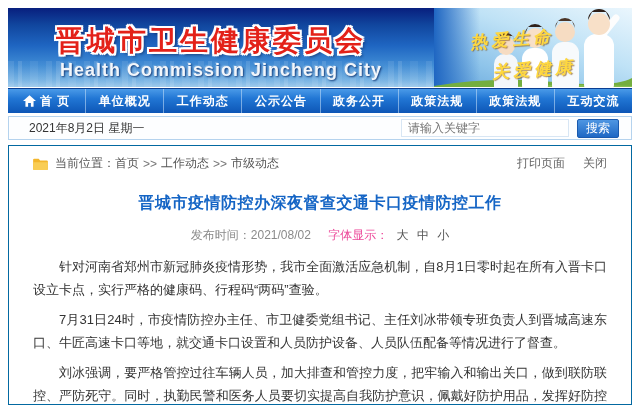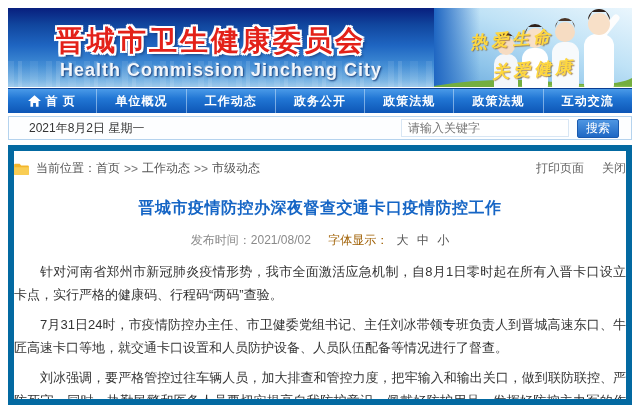--- a/index.html
+++ b/index.html
@@ -90,41 +90,41 @@
     margin-left: 8px; width: 42px; height: 19px;
     background: linear-gradient(180deg, #4e96e2 0%, #1f68c4 100%);
     border: 1px solid #1a5aae; border-radius: 2px;
     color: #fff; font-size: 12px; line-height: 17px; text-align: center; cursor: pointer;
     font-family: "Liberation Sans", sans-serif;
   }
 
   
   .content {
     margin-top: 5px; height: 260px;
-    border: 6px solid #0369a1; background: #ffffff;
-    overflow: hidden; padding: 0 0;
+    border: 1px solid #0369a1; background: #ffffff;
+    overflow: hidden; padding: 0 24px;
   }
   .breadcrumb {
     display: flex; align-items: center;
     padding-top: 9px; font-size: 12px; color: #555;
   }
   .folder-icon { width: 15px; height: 12px; margin-right: 7px; }
   .crumb { color: #555; cursor: pointer; }
   .crumb-sep { margin: 0 4px; color: #777; }
   .bc-right { margin-left: auto; display: flex; gap: 18px; }
   .bc-link { color: #666; cursor: pointer; }
 
   .article-title {
     margin-top: 21px; text-align: center;
     font-size: 16px; font-weight: bold; color: #1565c5; letter-spacing: .5px;
   }
   .article-meta {
     margin-top: 13px; text-align: center; font-size: 12px; color: #8a8a8a;
   }
-  .meta-red { color: #a16207; margin-left: 14px; }
+  .meta-red { color: #ec4899; margin-left: 14px; }
   .font-size-opt { color: #555; margin-left: 5px; cursor: pointer; }
 
   .article-body { margin-top: 12px; }
   .article-body p {
     font-size: 13px; color: #333; line-height: 22.5px;
     text-indent: 2em; margin-bottom: 8px; text-align: justify;
   }
 </style>
 </head>
 <body>
@@ -168,20 +168,23 @@
       <svg class="home-icon" viewBox="0 0 16 14">
         <path d="M8 0 L16 7 H13 V14 H9.7 V9.4 H6.3 V14 H3 V7 H0 Z" fill="#ffffff"></path>
       </svg>
       <span>首 页</span>
     </div>
     <div class="nav-item">
         <span>单位概况</span>
       </div>
     <div class="nav-item">
         <span>工作动态</span>
+      </div>
+    <div class="nav-item">
+        <span>公示公告</span>
       </div>
     <div class="nav-item">
         <span>政务公开</span>
       </div>
     <div class="nav-item">
         <span>政策法规</span>
       </div>
     <div class="nav-item">
         <span>政策法规</span>
       </div>

